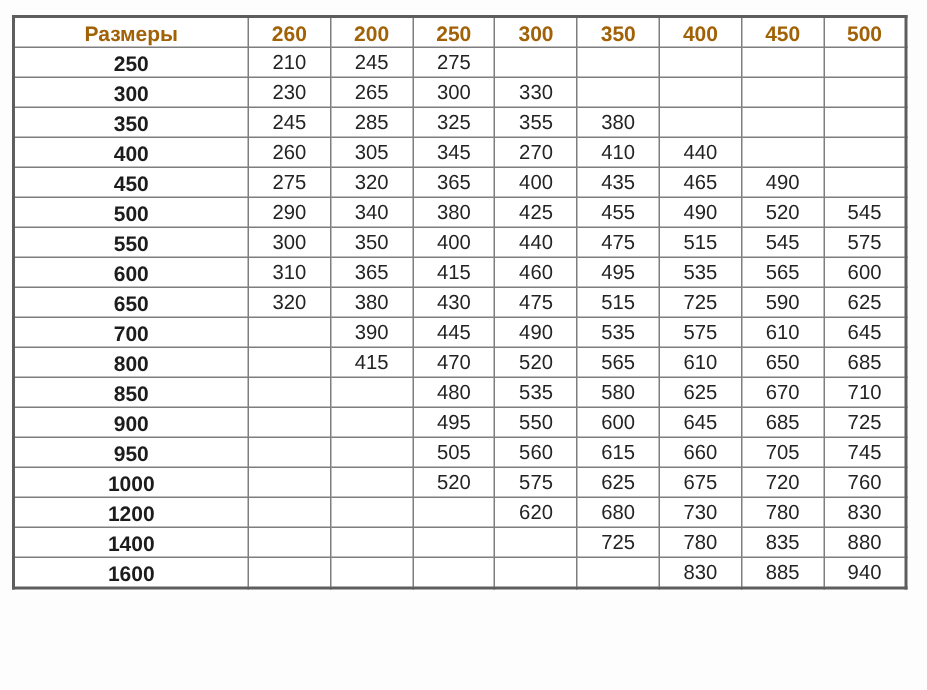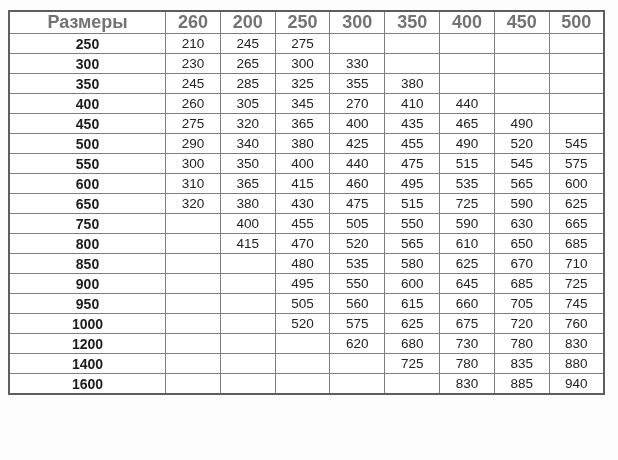--- a/index.html
+++ b/index.html
@@ -30,22 +30,22 @@
     height: 19px;
     padding: 0;
     overflow: hidden;
     white-space: nowrap;
   }
   table.size-table th.corner-cell {
     width: 155px;
   }
   table.size-table thead th {
     font-weight: bold;
-    font-size: 18px;
-    color: #737373;
+    font-size: 14px;
+    color: #a16207;
   }
   table.size-table td.row-label {
     font-weight: bold;
     font-size: 14px;
     color: #1c1c1c;
   }
   table.size-table td.data-cell {
     font-weight: normal;
     font-size: 13.5px;
     color: #232323;
@@ -165,29 +165,29 @@
           <td class="data-cell">320</td>
           <td class="data-cell">380</td>
           <td class="data-cell">430</td>
           <td class="data-cell">475</td>
           <td class="data-cell">515</td>
           <td class="data-cell">725</td>
           <td class="data-cell">590</td>
           <td class="data-cell">625</td>
         </tr>
         <tr>
-          <td class="row-label">750</td>
-          <td class="data-cell"></td>
-          <td class="data-cell">400</td>
-          <td class="data-cell">455</td>
-          <td class="data-cell">505</td>
-          <td class="data-cell">550</td>
-          <td class="data-cell">590</td>
-          <td class="data-cell">630</td>
-          <td class="data-cell">665</td>
+          <td class="row-label">700</td>
+          <td class="data-cell"></td>
+          <td class="data-cell">390</td>
+          <td class="data-cell">445</td>
+          <td class="data-cell">490</td>
+          <td class="data-cell">535</td>
+          <td class="data-cell">575</td>
+          <td class="data-cell">610</td>
+          <td class="data-cell">645</td>
         </tr>
         <tr>
           <td class="row-label">800</td>
           <td class="data-cell"></td>
           <td class="data-cell">415</td>
           <td class="data-cell">470</td>
           <td class="data-cell">520</td>
           <td class="data-cell">565</td>
           <td class="data-cell">610</td>
           <td class="data-cell">650</td>

